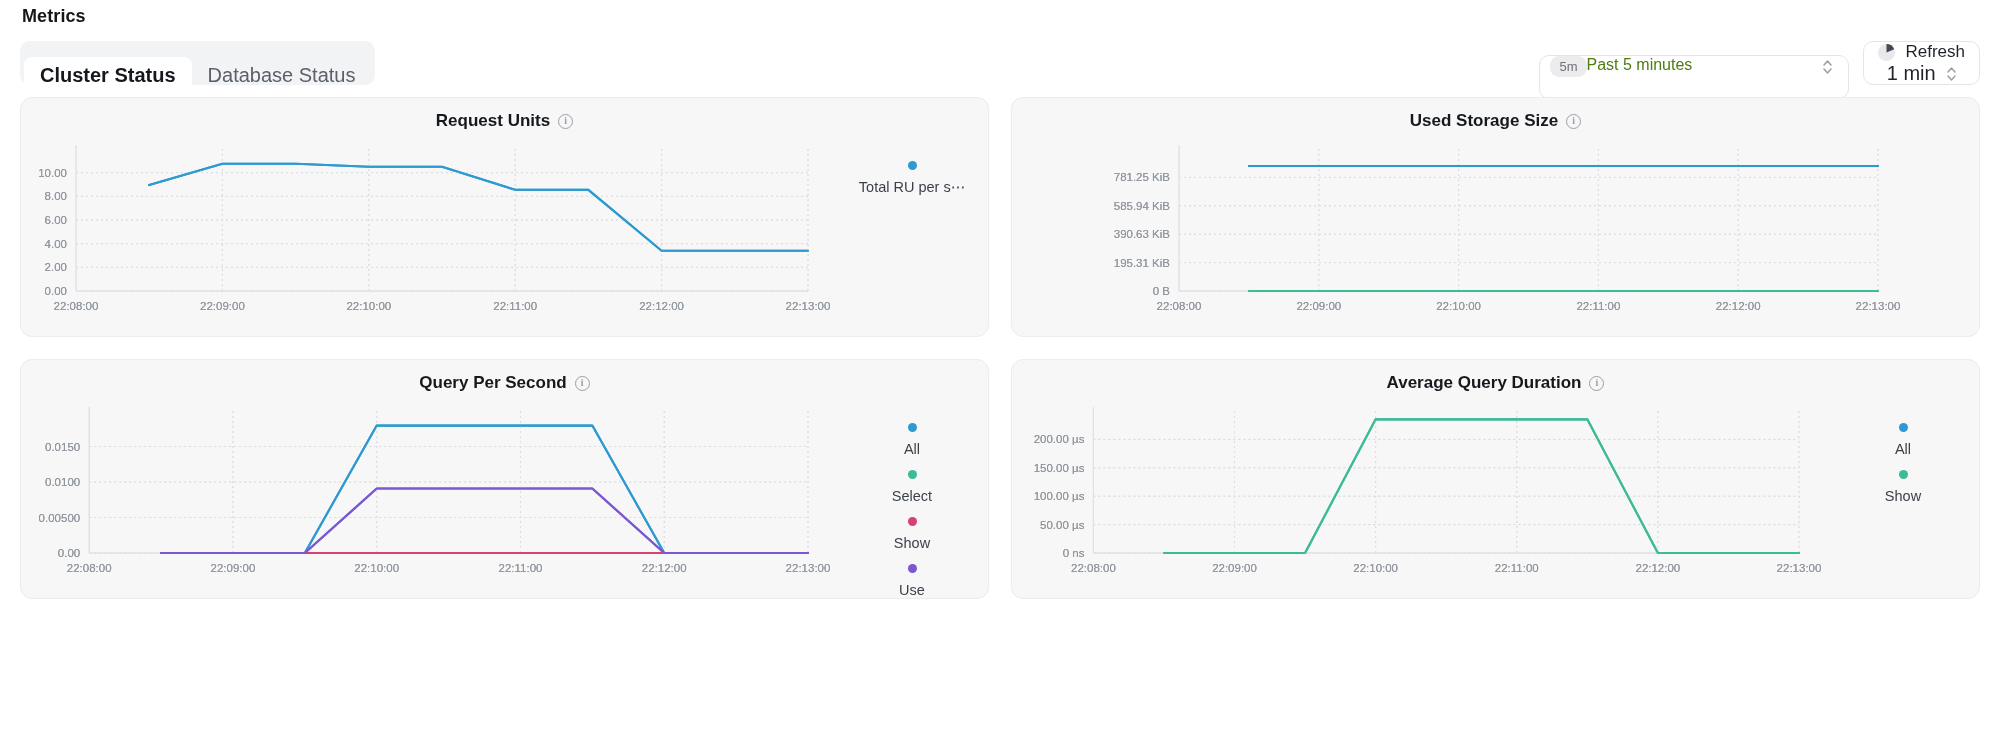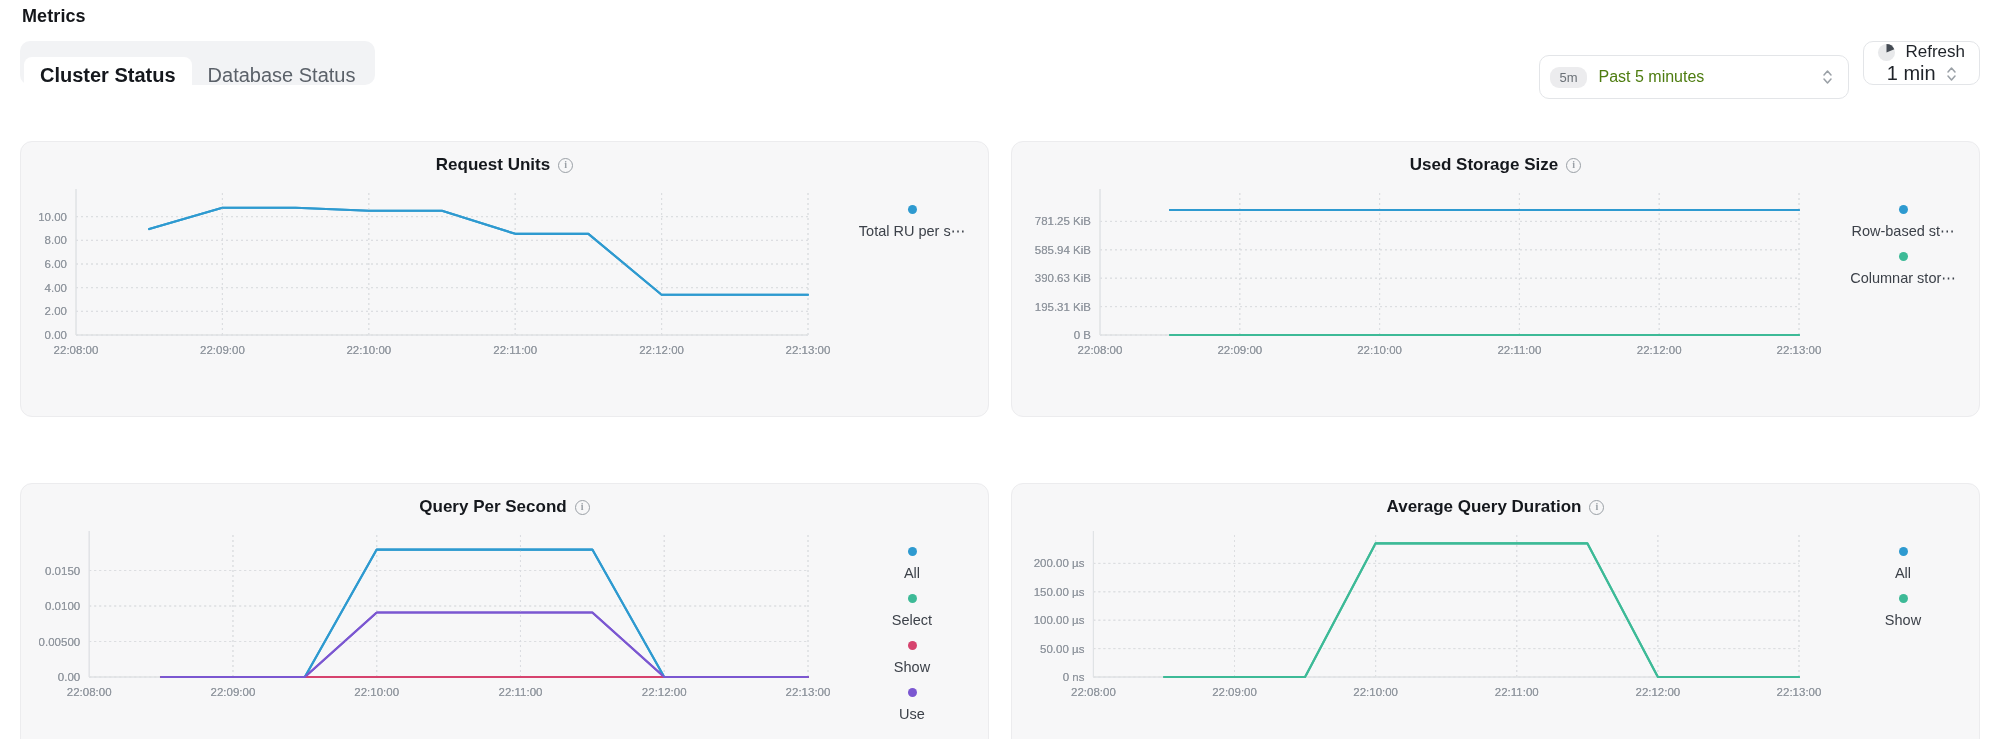--- a/index.html
+++ b/index.html
@@ -33,21 +33,21 @@
     height: 36px; display: flex; align-items: center; padding: 0 16px;
     font-size: 20px; border-radius: 8px; color: #5b6169; cursor: pointer;
     white-space: nowrap;
     margin-top: 24px;
   }
   .tab.active { background: #ffffff; color: #15181d; font-weight: bold; }
 
   .right-controls { display: flex; align-items: center; gap: 14px; }
 
   .time-picker {
-    display: flex; align-items: center; gap: 12px;
+    display: flex; align-items: flex-start; gap: 0;
     height: 44px; padding: 0 14px 0 10px;
     border: 1px solid #e3e5e8; border-radius: 10px; background: #fff;
     min-width: 310px; cursor: pointer; margin-top: 28px;
   }
   .pill {
     background: #ececee; color: #6b7177; border-radius: 9px;
     font-size: 13px; padding: 4px 9px; line-height: 1;
   }
   .time-label { font-size: 16px; color: #4d7c0f; flex: 1; }
   .stepper-ico { color: #9aa0a6; font-size: 15px; line-height: .9; text-align: center; }
@@ -69,21 +69,21 @@
   .interval-label { font-size: 20px; color: #1f2329; }
 
   
   .grid {
     margin-top: 12px;
     display: grid; grid-template-columns: 1fr 1fr; gap: 22px;
     padding: 0 8px;
   }
   .card {
     background: #f7f7f8; border: 1px solid #ececee; border-radius: 12px;
-    height: 276px; position: relative; overflow: hidden; margin-top: 44px;
+    height: 240px; position: relative; overflow: hidden;
   }
   .card-title {
     text-align: center; font-size: 17px; font-weight: bold; color: #15181d;
     margin-top: 13px; display: flex; align-items: center; justify-content: center; gap: 8px;
   }
   .info-ico {
     width: 15px; height: 15px; border: 1.4px solid #9aa0a6; border-radius: 50%;
     color: #9aa0a6; font-size: 10px; line-height: 12px; text-align: center;
     font-family: "Liberation Serif", serif; font-weight: bold; display: inline-block;
   }
@@ -287,30 +287,20 @@
               <line x1="647.2" y1="18" x2="647.2" y2="160" class="grid-line"></line>
               <text x="647.2" y="179" class="tick-text x">22:12:00</text>
               <line x1="787" y1="18" x2="787" y2="160" class="grid-line"></line>
               <text x="787" y="179" class="tick-text x">22:13:00</text>
               <line x1="88" y1="14" x2="88" y2="160" class="axis-line"></line>
               <line x1="88" y1="160" x2="787" y2="160" class="axis-line"></line>
               <path d="M157.90 35.04 L787.00 35.04" class="series" stroke="#2E9AD0"></path>
               <path d="M157.90 160.00 L787.00 160.00" class="series" stroke="#3DBA97"></path>
             </svg>
         </div>
-        <div class="legend">
-          <div class="legend-item">
-            <span class="legend-dot" style="background:#2E9AD0"></span>
-            <span class="legend-text">Row-based st⋯</span>
-          </div>
-          <div class="legend-item">
-            <span class="legend-dot" style="background:#3DBA97"></span>
-            <span class="legend-text">Columnar stor⋯</span>
-          </div>
-        </div>
       </div>
     </div>
 
     <div class="card">
       <div class="card-title">
         <span>Query Per Second</span>
         <span class="info-ico">i</span>
       </div>
       <div class="chart-body">
         <div class="plot-wrap">

